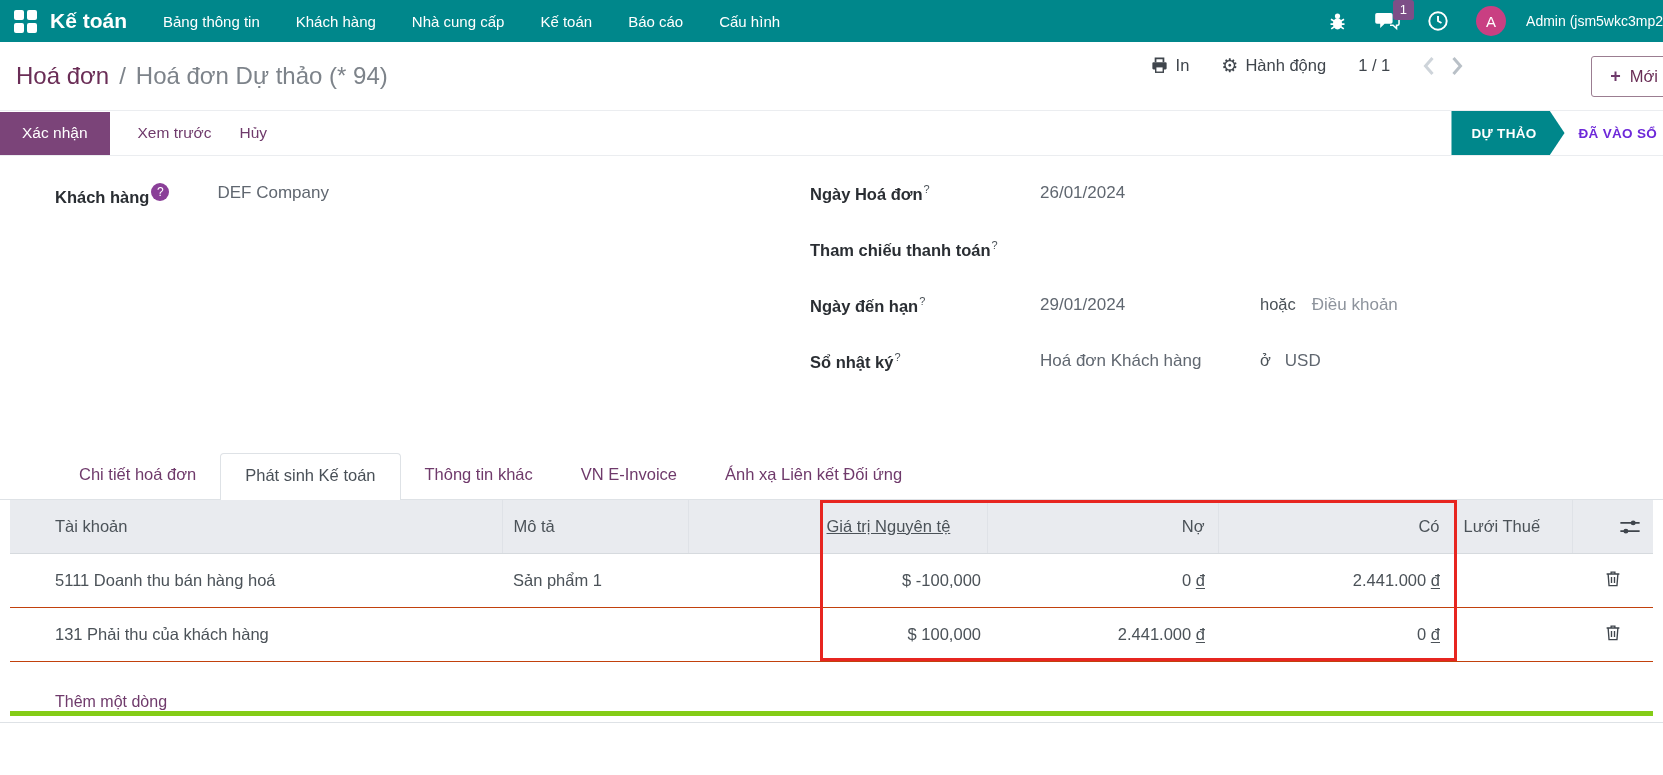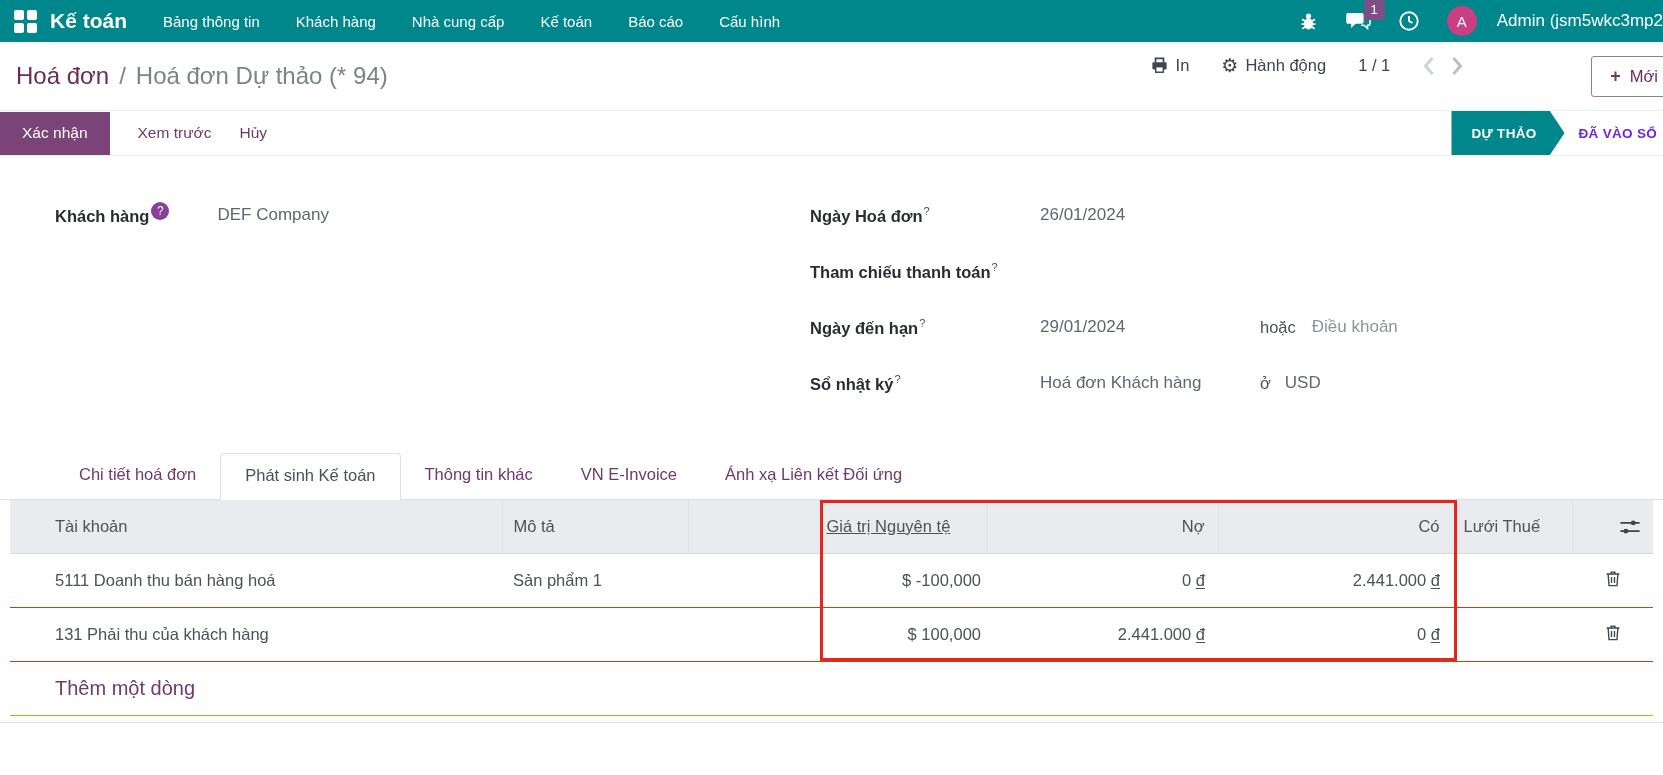--- a/index.html
+++ b/index.html
@@ -23,21 +23,21 @@
   .nav-right { display:flex; align-items:center; gap:27px; margin-left:auto; }
   .nav-icon { position:relative; display:flex; align-items:center; cursor:pointer; }
   .msg-badge {
     position:absolute; top:-10px; right:-14px; background:#7d4f87; color:#fff;
     font-size:13px; line-height:1; padding:3px 7px 4px; border-radius:3px;
   }
   .avatar {
     width:30px; height:30px; border-radius:50%; background:#c93f82; color:#fff;
     display:flex; align-items:center; justify-content:center; font-size:15px;
   }
-  .user-name { font-size:17px; margin-left:-17px; padding-left:10px; }
+  .user-name { font-size:14px; margin-left:-17px; padding-left:10px; }
 
   
   .control-panel {
     height:69px; display:flex; align-items:center; justify-content:space-between;
     padding-left:16px; border-bottom:1px solid #ebedf0; background:#fff;
   }
   .breadcrumb { font-size:24px; display:flex; gap:10px; align-items:center; white-space:nowrap; }
   .bc-link { color:#6a2d56; }
   .bc-sep, .bc-current { color:#7d838a; }
   .cp-right { display:flex; align-items:flex-start; gap:32px; }
@@ -75,21 +75,21 @@
   }
   .state.active {
     background:#00878b; color:#fff; height:45px; padding:0 28px 0 20px; margin-right:14px;
     clip-path:polygon(0 0, calc(100% - 15px) 0, 100% 50%, calc(100% - 15px) 100%, 0 100%);
   }
   .state.next { padding-right:6px; }
 
   
   .form { display:flex; padding:27px 0 0 55px; }
   .form-left { flex:1; }
-  .field-row { display:flex; align-items:flex-end; height:42px; margin-bottom:14px; }
+  .field-row { display:flex; align-items:flex-start; height:42px; margin-bottom:14px; }
   .f-label { font-size:16.5px; font-weight:600; color:#2a2e33; position:relative; white-space:nowrap; }
   .f-label sup { font-size:11px; font-weight:400; color:#4b5258; margin-left:1px; }
   .help-badge {
     display:inline-flex; width:18px; height:18px; border-radius:50%; background:#8a3f98;
     color:#fff; font-size:12px; align-items:center; justify-content:center;
     vertical-align:super; margin-left:2px; cursor:pointer; font-weight:400;
   }
   .f-value { font-size:17px; color:#606770; cursor:pointer; }
   .form-left .f-value { margin-left:48px; }
   .form-right { width:853px; }
@@ -141,22 +141,22 @@
   .amount u { text-underline-offset:2px; }
   .trash-btn { cursor:pointer; display:inline-flex; }
   .sliders-btn { cursor:pointer; display:inline-flex; vertical-align:middle; }
 
   .red-box {
     position:absolute; left:810px; top:0; width:637px; height:161px;
     border:3px solid #e72520; pointer-events:none; z-index:5;
   }
 
   .add-line-row {
-    height:54px; display:flex; align-items:center; padding-left:45px;
-    border-bottom:1px solid #84cc16; font-size:20px;
+    height:54px; display:flex; align-items:flex-end; padding-left:45px;
+    border-bottom:5px solid #84cc16; font-size:16px;
   }
   .add-line-row a { color:#6f3a6b; }
   .sheet-bottom { border-top:1px solid #dee2e6; margin-top:6px; }
 
   svg { display:block; }
 </style>
 </head>
 <body>
 
 <header class="nav">

